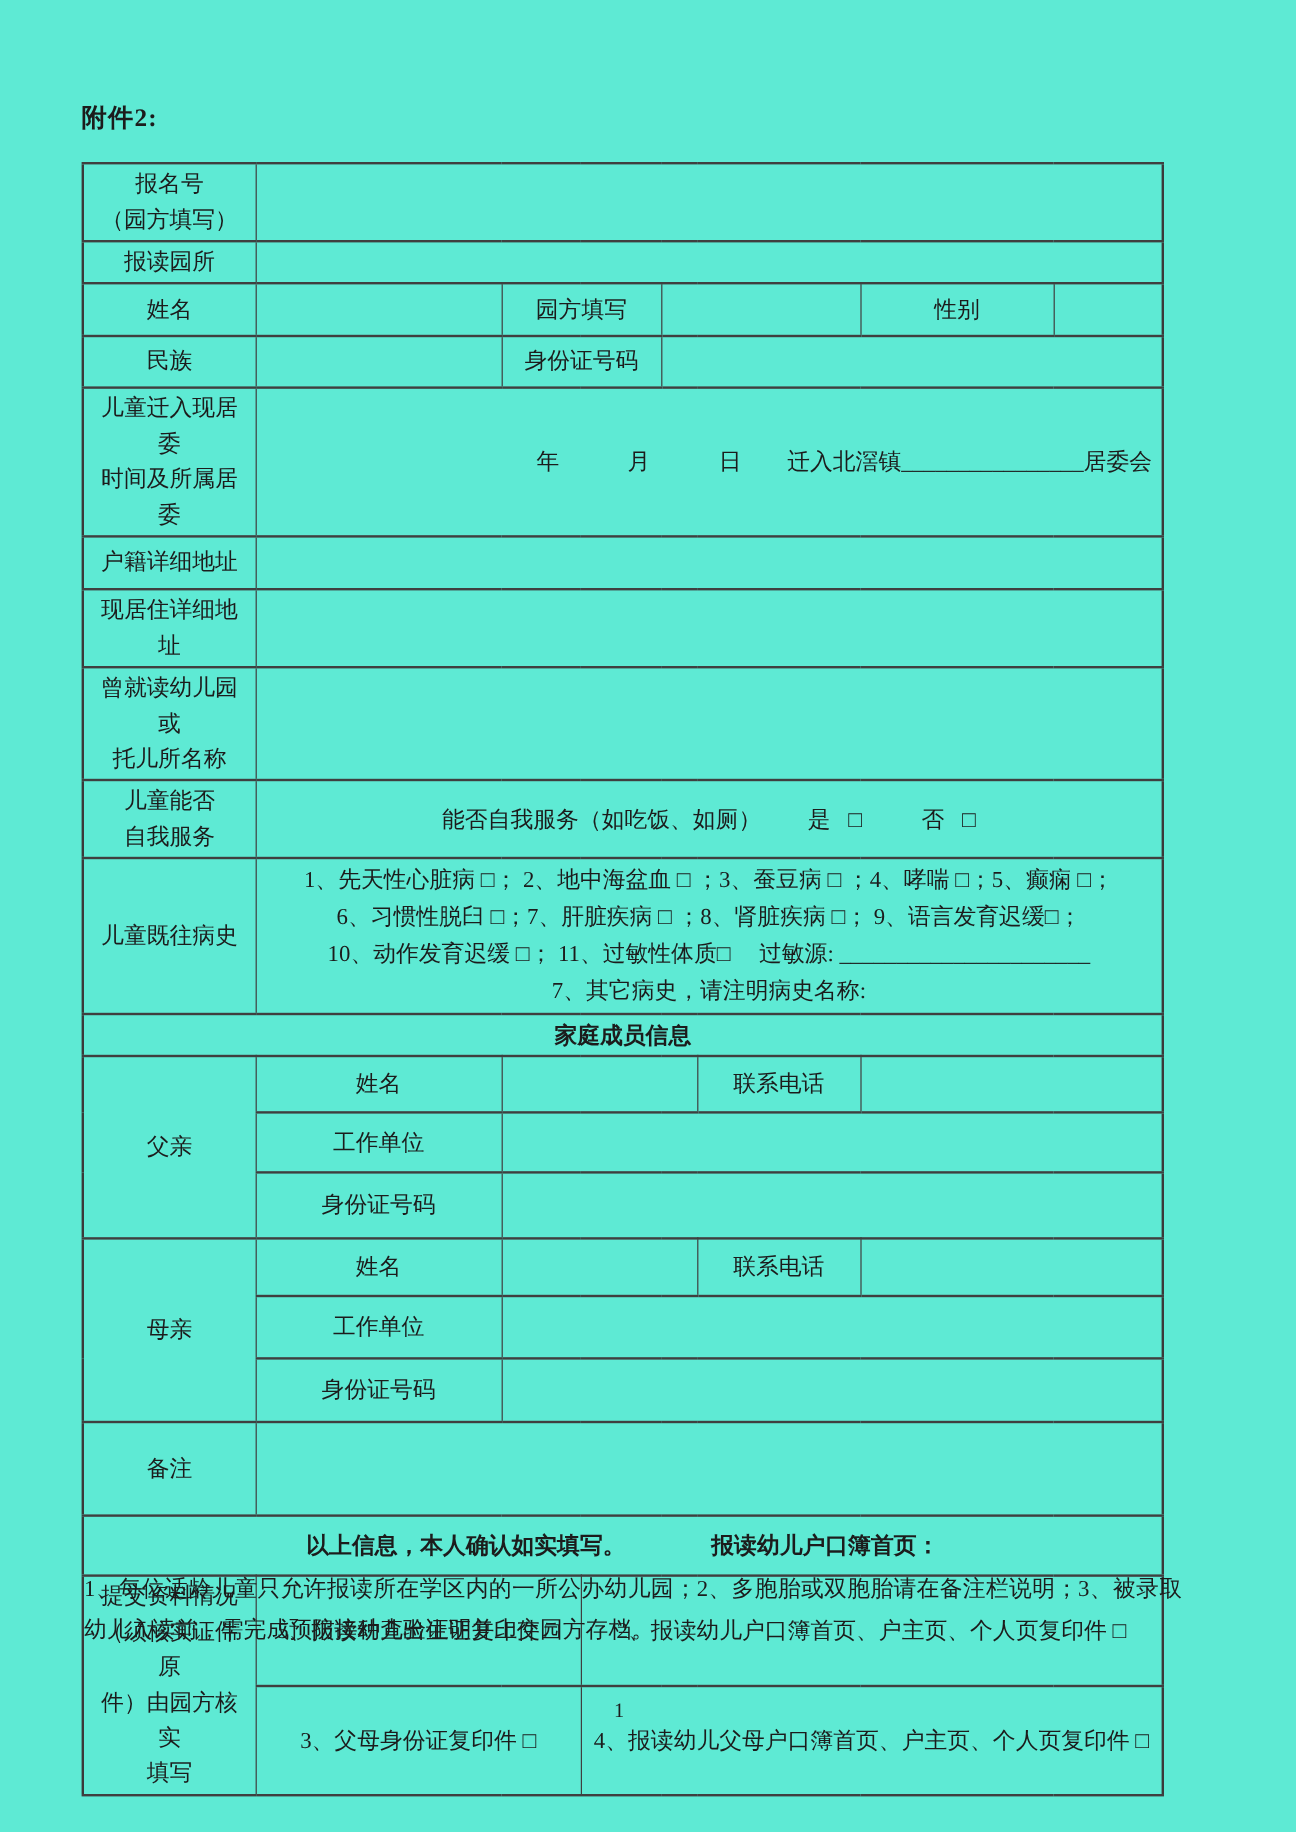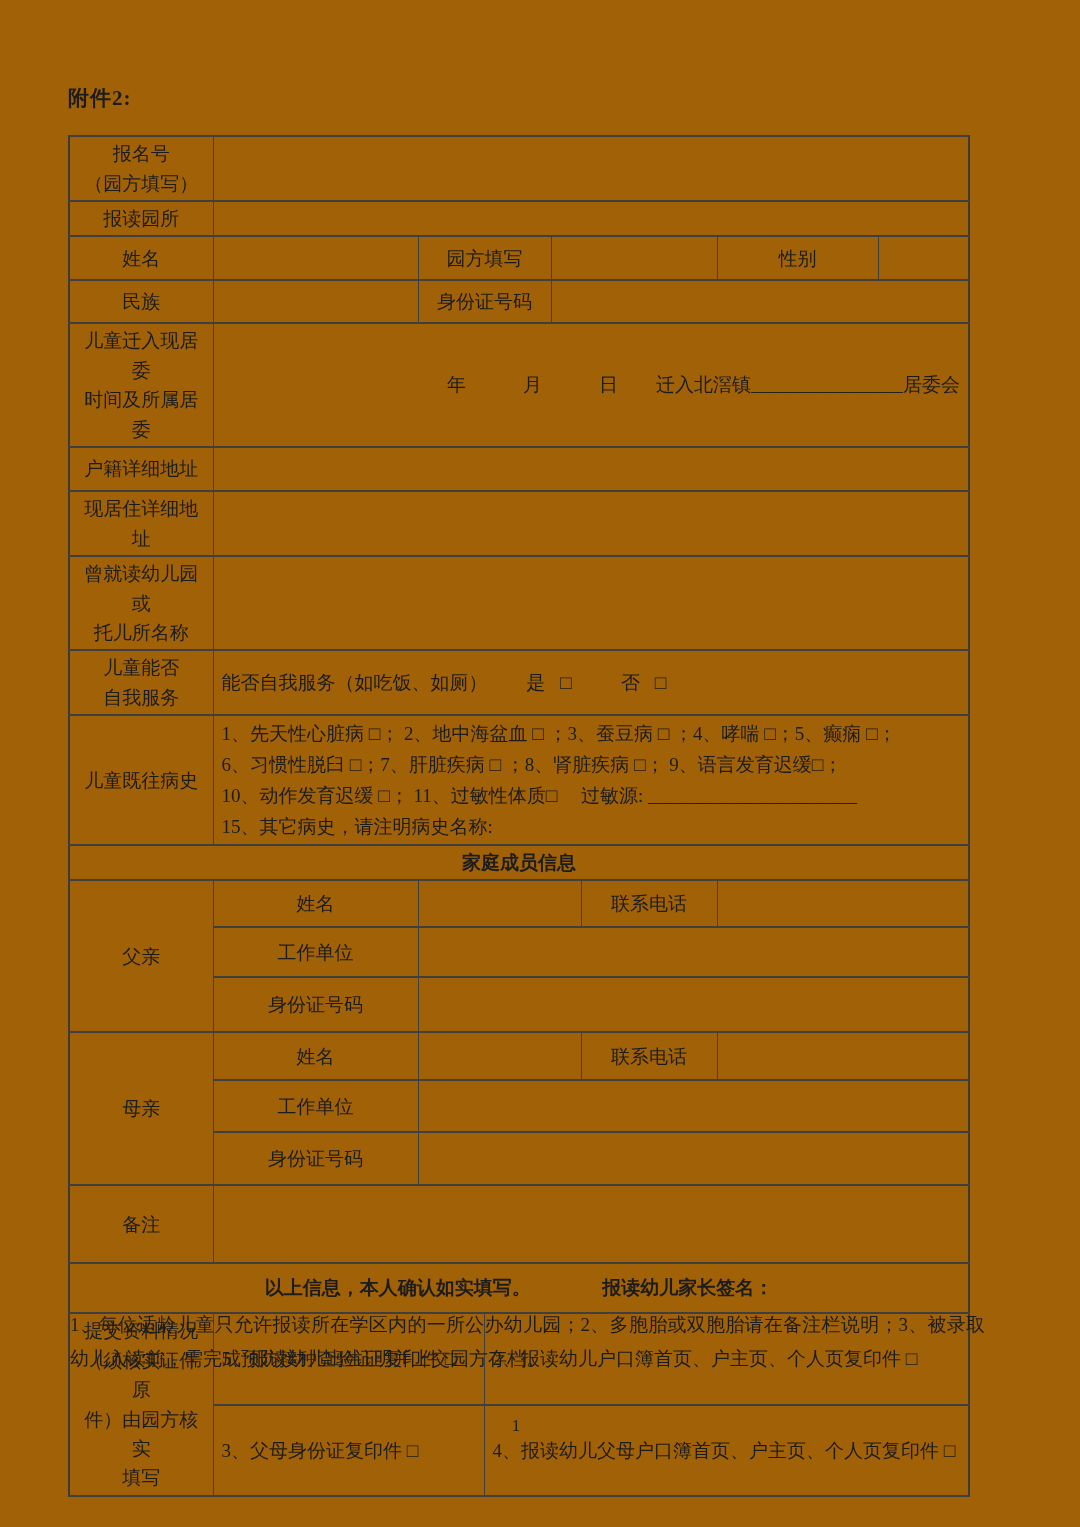--- a/index.html
+++ b/index.html
@@ -3,21 +3,21 @@
 <meta charset="utf-8">
 <style>
   * { box-sizing: border-box; }
   html, body { margin: 0; padding: 0; }
   body {
     width: 1080px; height: 1527px;
     background: #ffffff;
     font-family: "Liberation Serif", "DejaVu Serif", serif;
     color: #1c1c1c;
   }
-  .page { position: relative; width: 1080px; height: 1527px; background: #a16207; overflow: hidden; }
+  .page { position: relative; width: 1080px; height: 1527px; background: #5eead4; overflow: hidden; }
 
   .attachment-label {
     position: absolute; left: 68px; top: 84px;
     font-size: 21px; font-weight: bold; letter-spacing: 1px;
   }
   .doc-title {
     position: absolute; left: 140px; top: 76px; width: 860px;
     text-align: center; font-size: 31px; font-weight: bold; letter-spacing: 1px;
   }
 
@@ -29,21 +29,21 @@
   table.form td {
     border: 1px solid #3f3f3f;
     border-top-width: 2px; border-bottom-width: 2px;
     padding: 2px 8px;
     font-size: 19px;
     vertical-align: middle;
     overflow: hidden;
   }
   td.lbl { text-align: center; white-space: pre-line; line-height: 1.55; padding: 2px 4px; }
   td.fill { }
-  td.left { text-align: left; }
+  td.left { text-align: center; }
   td.section-head { text-align: center; font-weight: bold; font-size: 19px; }
   td.confirm-row { text-align: center; font-weight: bold; font-size: 19px; }
   .confirm-gap { display: inline-block; width: 62px; }
   .med-line { line-height: 31px; white-space: nowrap; }
   .ss-question { margin-right: 34px; }
   .ss-option { margin-right: 10px; }
   .ss-box { display: inline-block; }
   .ss-sep { display: inline-block; width: 40px; }
 
   .footer-notes {
@@ -136,21 +136,21 @@
           <span class="ss-box">□</span>
         </td>
       </tr>
 
       <tr style="height:129px">
         <td class="lbl">儿童既往病史</td>
         <td class="left" colspan="7">
           <div class="med-line">1、先天性心脏病 □； 2、地中海盆血 □ ；3、蚕豆病 □ ；4、哮喘 □；5、癫痫 □；</div>
           <div class="med-line">6、习惯性脱臼 □；7、肝脏疾病 □ ；8、肾脏疾病 □；  9、语言发育迟缓□；</div>
           <div class="med-line">10、动作发育迟缓 □；  11、过敏性体质□　 过敏源: ______________________</div>
-          <div class="med-line">15、其它病史，请注明病史名称:</div>
+          <div class="med-line">7、其它病史，请注明病史名称:</div>
         </td>
       </tr>
 
       <tr style="height:35px">
         <td class="section-head" colspan="8">家庭成员信息</td>
       </tr>
 
       <tr style="height:47px">
         <td class="lbl" rowspan="3">父亲</td>
         <td class="lbl">姓名</td>
@@ -185,21 +185,21 @@
 
       <tr style="height:78px">
         <td class="lbl">备注</td>
         <td class="fill" colspan="7"></td>
       </tr>
 
       <tr style="height:50px">
         <td class="confirm-row" colspan="8">
           <span>以上信息，本人确认如实填写。</span>
           <span class="confirm-gap"></span>
-          <span>报读幼儿家长签名：</span>
+          <span>报读幼儿户口簿首页：</span>
         </td>
       </tr>
 
       <tr style="height:57px">
         <td class="lbl" rowspan="2">提交资料情况
 （须核实证件原
 件）由园方核实
 填写</td>
         <td class="left" colspan="2">5、报读幼儿出生证复印件  □</td>
         <td class="left" colspan="5">2、报读幼儿户口簿首页、户主页、个人页复印件  □</td>

